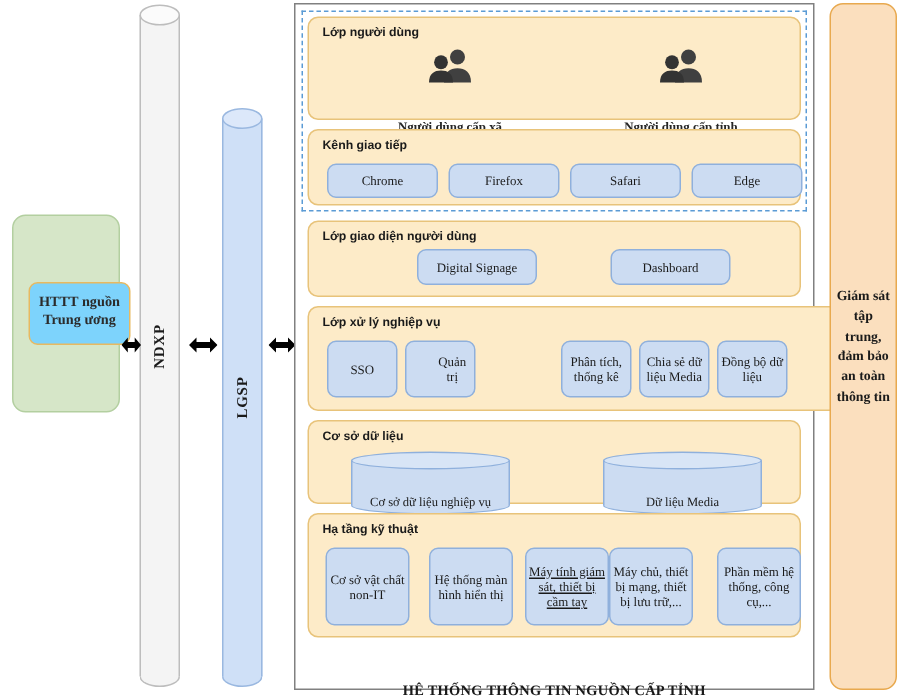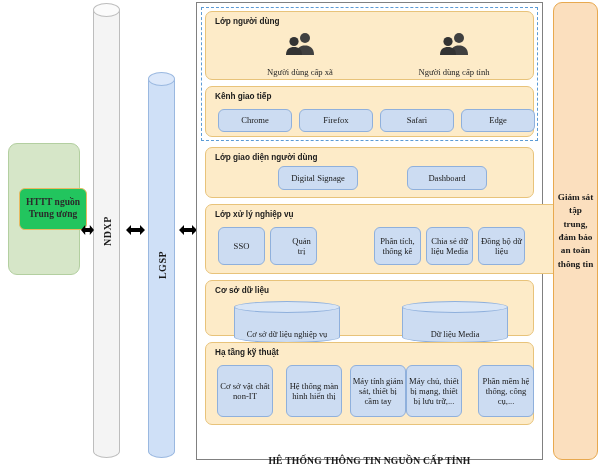--- a/index.html
+++ b/index.html
@@ -33,21 +33,21 @@
     border: 1px solid #b3cfa0;
     border-radius: 9px;
     box-sizing: border-box;
   }
   .central-inner {
     position: absolute;
     left: 10px;
     top: 44px;
     width: 68px;
     height: 42px;
-    background: #22c55e;
+    background: #7dd3fc;
     border: 1px solid #e8b961;
     border-radius: 6px;
     box-sizing: border-box;
     display: flex;
     align-items: center;
     justify-content: center;
     text-align: center;
     font-size: 9.5px;
     font-weight: bold;
     color: #2b2b2b;
@@ -162,23 +162,23 @@
   
   .persona {
     position: absolute;
     top: 20px;
     width: 120px;
     text-align: center;
   }
   .persona .icon { display: block; margin: 0 auto; }
   .persona .plabel {
     display: block;
-    margin-top: 7px;
+    margin-top: 18px;
     font-size: 8.6px;
-    font-weight: normal;
+    font-weight: bold;
     color: #262626;
     text-align: center;
   }
   .persona-a { left: 34px; }
   .persona-b { left: 188px; }
 
   
   .pill {
     position: absolute;
     background: #ccdcf2;
@@ -209,21 +209,21 @@
   .bz-0 { left: 12px; }
   .bz-1 { left: 64px; padding-left: 17px; }
   .bz-2 { left: 116px; }
   .bz-3 { left: 168px; }
   .bz-4 { left: 220px; }
   .bz-5 { left: 272px; }
 
   .infbox { top: 22px; width: 56px; height: 52px; }
   .if-0 { left: 11px; }
   .if-1 { left: 80px; }
-  .if-2 { left: 144px; }
+  .if-2 { left: 144px; text-decoration: underline; }
   .if-3 { left: 200px; }
   .if-4 { left: 272px; }
 
   
   .dbcyl {
     position: absolute;
     top: 20px;
     width: 106px;
     height: 42px;
   }

